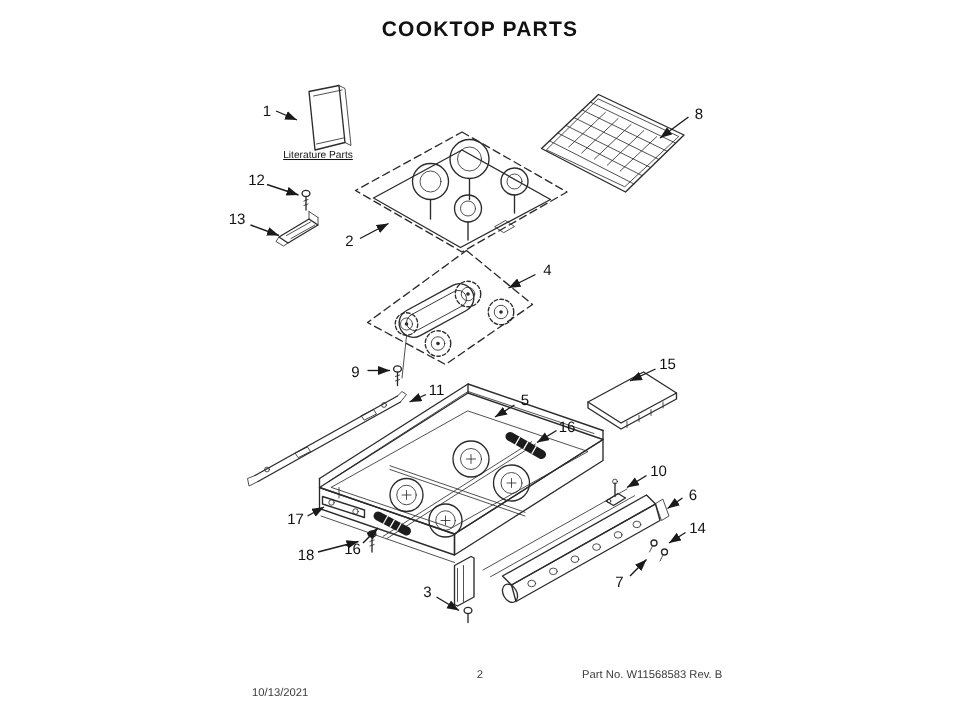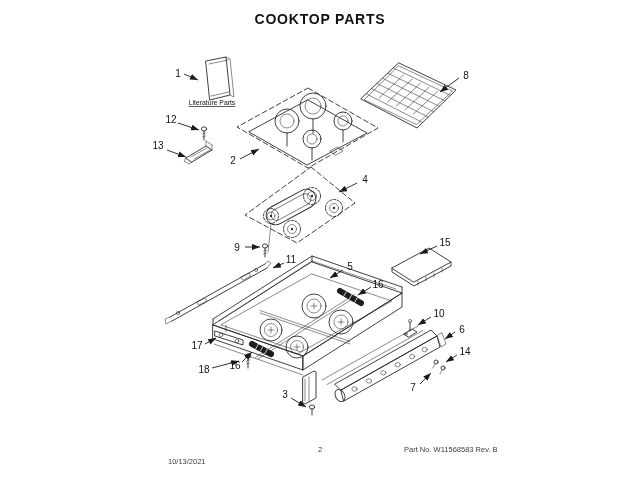--- a/index.html
+++ b/index.html
@@ -7,21 +7,21 @@
     position:relative;width:640px;height:480px;background:#ffffff;
     font-family:"Liberation Sans",sans-serif;overflow:hidden;text-decoration:underline;
   }
   .title{
     position:absolute;top:11px;left:0;width:100%;text-align:center;
     font-size:14px;font-weight:bold;letter-spacing:0.8px;color:#111;
   }
   .footer span{position:absolute;top:445px;font-size:7.5px;color:#3c3c3c;}
   .footer .f-date{left:168px;margin-top:12px;}
   .footer .f-page{left:0;width:640px;text-align:center;}
-  .footer .f-part{left:388px;margin-left:16px;}
+  .footer .f-part{left:388px;}
   svg{position:absolute;top:0;left:0;}
   .ln{fill:none;stroke:#2b2b2b;stroke-width:0.9;stroke-linejoin:round;stroke-linecap:round;}
   .thin{stroke-width:0.55;}
   .dash{stroke-dasharray:5 3;}
   .scallop{stroke-dasharray:2.4 1.5;}
   .ldr{fill:none;stroke:#1a1a1a;stroke-width:0.9;marker-end:url(#arw);}
   .callout{font-family:"Liberation Sans",sans-serif;font-size:10px;fill:#111;}
   .small-label{font-family:"Liberation Sans",sans-serif;font-size:6.8px;fill:#111;text-decoration:underline;}
   .gasket{stroke:#1c1c1c;stroke-width:6;stroke-linecap:round;}
   .gtick{stroke:#ffffff;stroke-width:0.8;}

